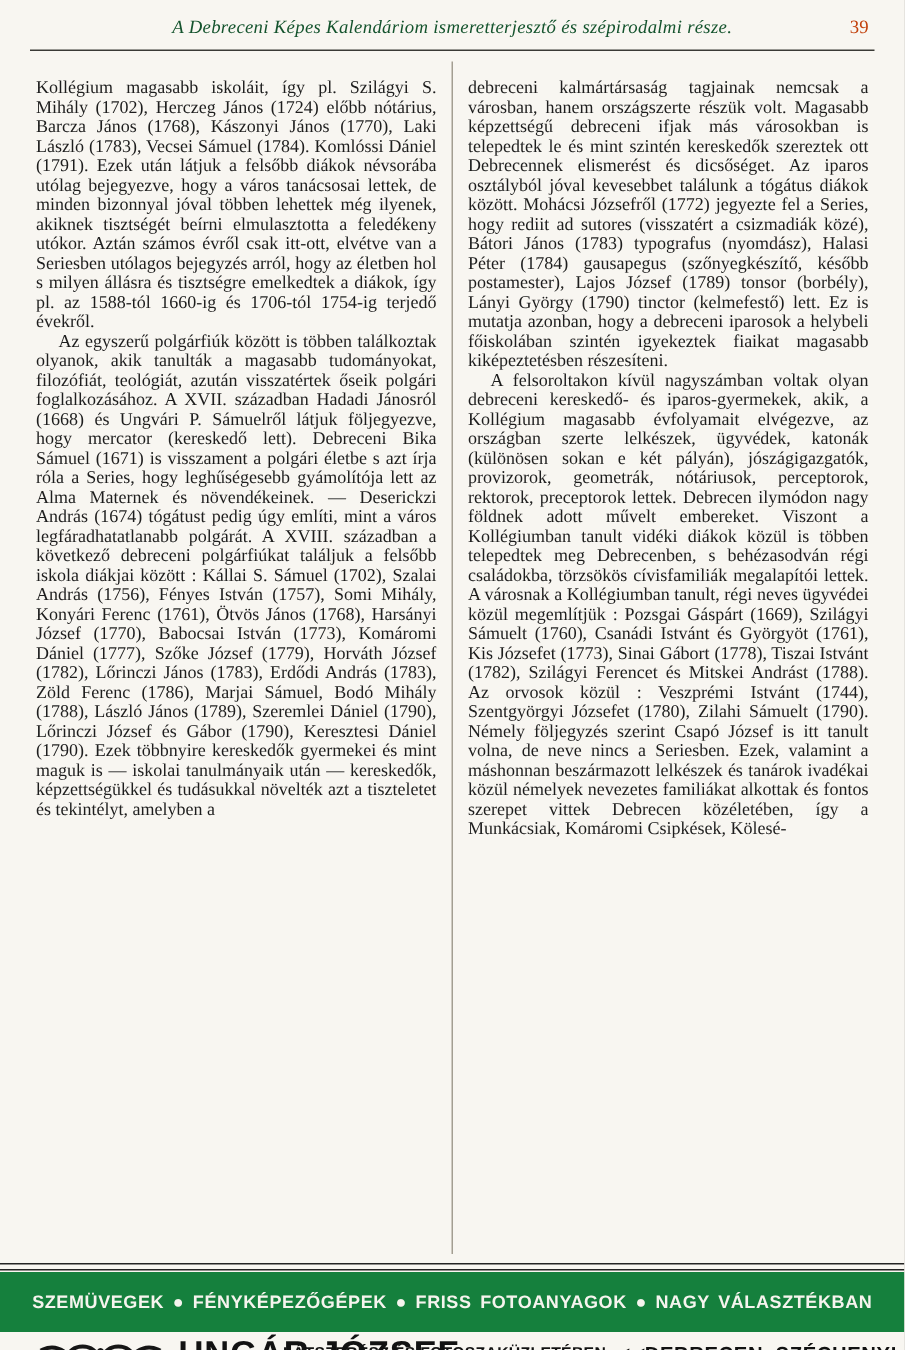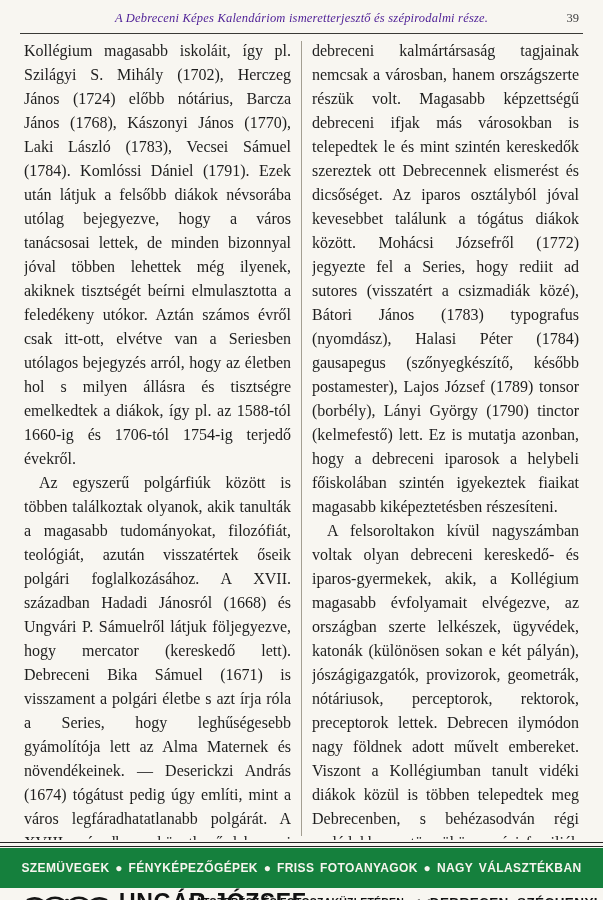--- a/index.html
+++ b/index.html
@@ -4,26 +4,26 @@
 <style>
   * { box-sizing: border-box; margin: 0; padding: 0; }
   html,body { background:#d8d6d0; }
   .page {
     width:603px; height:900px; margin:0 auto; position:relative; overflow:hidden;
     background:#f8f6f1; color:#1d1d1d;
     font-family:"Liberation Serif","DejaVu Serif",serif;
   }
   
   .header { position:relative; height:34px; padding-top:11px; }
-  .running-title { text-align:center; font-style:italic; font-size:12.5px; color:#4c1d95; letter-spacing:0.2px; }
-  .page-number { position:absolute; right:24px; top:11px; font-size:12.5px; color:#404040; }
+  .running-title { text-align:center; font-style:italic; font-size:12.5px; color:#14532d; letter-spacing:0.2px; }
+  .page-number { position:absolute; right:24px; top:11px; font-size:12.5px; color:#c2410c; }
   .header-rule { position:absolute; left:20px; right:20px; bottom:0; border-top:1px solid #3a3a36; }
   
   .columns { display:flex; padding:5px 24px 0; height:806px; overflow:hidden; }
-  .col { flex:1 1 0; text-align:justify; font-size:16px; line-height:24px; overflow:hidden; }
+  .col { flex:1 1 0; text-align:justify; font-size:12px; line-height:13px; overflow:hidden;margin-top:13px; }
   .col p { margin:0; }
   .col p.indent { text-indent:15px; }
   .col-divider { width:1px; background:#a39e92; margin:2px 10px 4px; }
   
   .ad-top-rule { height:5px; margin:2px 0 1px; border-top:1px solid #242424; border-bottom:1px solid #242424; }
   .ad-banner {
     height:40px; background:#15803d; color:#f6f4ee;
     font-family:"Liberation Sans","DejaVu Sans",sans-serif; font-weight:bold;
     font-size:12px; letter-spacing:0.4px; word-spacing:2px;
     display:flex; align-items:center; justify-content:center; white-space:nowrap;

